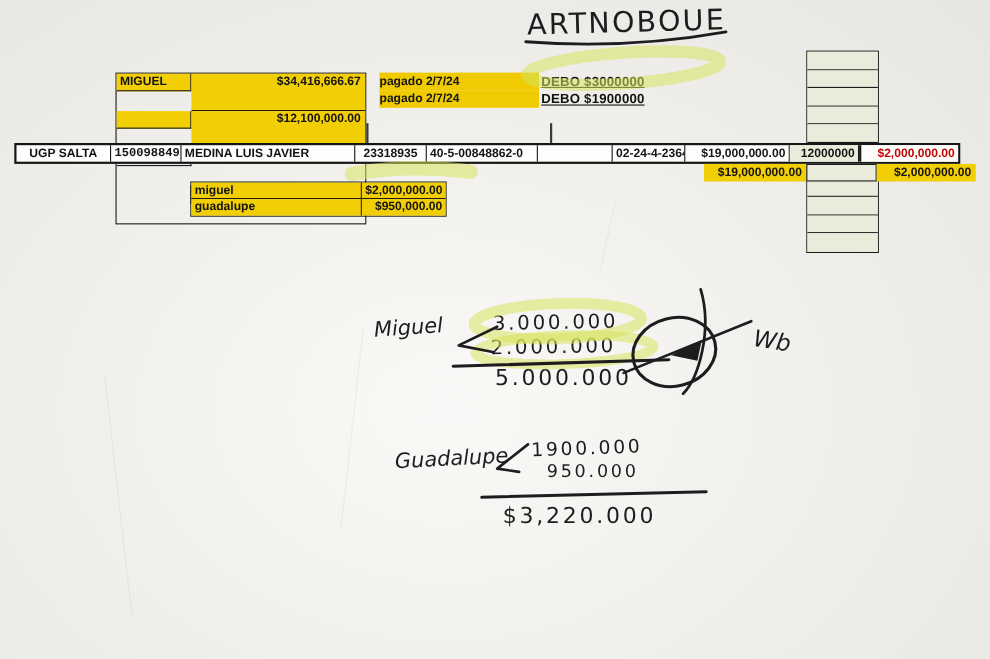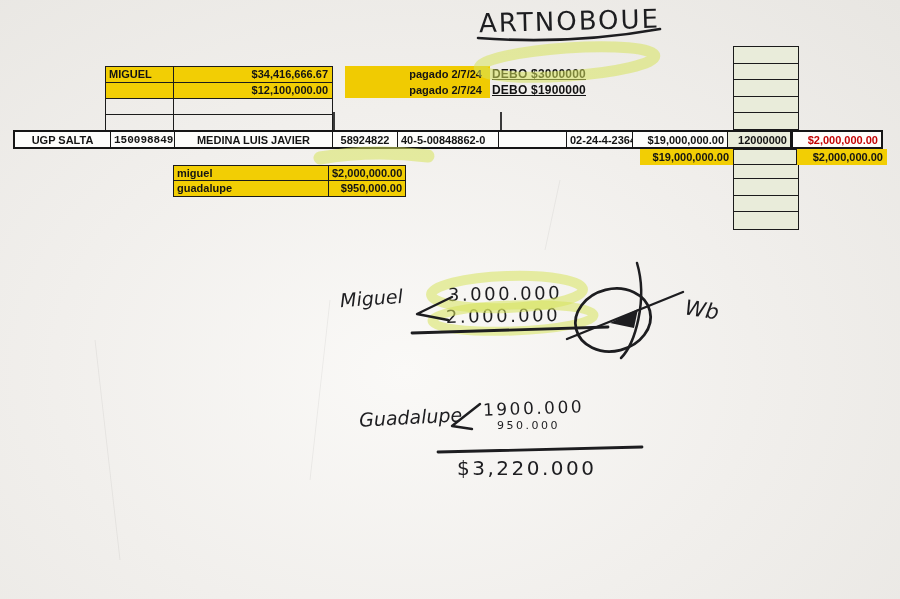--- a/index.html
+++ b/index.html
@@ -9,38 +9,38 @@
     font-family:"Liberation Sans", sans-serif;
   }
   
   .cell{box-sizing:border-box;font:bold 11px/15px "Liberation Sans",sans-serif;color:#141414;white-space:nowrap;overflow:hidden;}
   .yellow{background:#f2ce04;}
   .sage{background:#e9ecda;}
 
   .top-table{position:absolute;left:105px;top:66px;z-index:2;border:1.5px solid #1b1b1b;}
   .top-table .row{display:flex;}
   .top-table .c-label{width:68px;height:16px;border-right:1.5px solid #1b1b1b;border-bottom:1.5px solid #1b1b1b;padding:0 3px;}
-  .top-table .c-amount{width:158px;height:16px;border-bottom:1.5px solid #1b1b1b;text-align:right;padding:0 4px;}
+  .top-table .c-amount{width:158px;height:34px;border-bottom:1.5px solid #1b1b1b;text-align:right;padding:0 4px;}
   .top-table .row:last-child .c-label,.top-table .row:last-child .c-amount{border-bottom:none;}
 
   .paid-band{position:absolute;left:345px;width:145px;height:16px;z-index:2;background:#f0cb02;
-    font:bold 11px/16px "Liberation Sans",sans-serif;text-align:right;padding-right:8px;box-sizing:border-box;color:#141414;}
+    font:bold 11px/16px "Liberation Sans",sans-serif;text-align:left;padding-right:8px;box-sizing:border-box;color:#141414;}
   .debo{position:absolute;left:492px;z-index:2;font:bold 12px/15px "Liberation Sans",sans-serif;color:#121212;letter-spacing:.2px;text-decoration:underline;}
 
   .sage-col{position:absolute;left:733px;top:46px;width:66px;z-index:1;border:1.5px solid #1b1b1b;box-sizing:border-box;}
   .sage-col .sc{height:16.5px;border-bottom:1.5px solid #1b1b1b;background:#e9ecda;box-sizing:border-box;}
   .sage-col .sc:last-child{border-bottom:none;}
 
   .ledger{position:absolute;left:13px;top:130px;height:19px;display:flex;z-index:3;
     border:2px solid #161616;background:#fdfdfb;box-sizing:border-box;}
   .ledger .cell{border-right:1.5px solid #161616;height:100%;padding:1px 3px 0 3px;}
   .ledger .cell:last-child{border-right:none;}
-  .lc0{width:96px;text-align:center;}
+  .lc0{width:86px;text-align:center;}
   .lc1{width:64px;text-align:center;font-family:Liberation Mono, monospace;}
-  .lc2{width:158px;text-align:center;}
+  .lc2{width:158px;text-align:left;}
   .lc3{width:65px;text-align:center;}
   .lc4{width:101px;text-align:left;}
   .lc5{width:68px;}
   .lc6{width:66px;text-align:center;}
   .lc7{width:95px;text-align:right;}
   .lc8{width:63px;text-align:right;background:#e9ecda;}
   .lc9{width:90px;text-align:right;color:#c40404;background:#fffefb;border-left:2px solid #161616;}
 
   .subtotal{position:absolute;left:640px;top:149px;display:flex;z-index:3;}
   .subtotal .s1{width:93px;height:16px;text-align:right;padding:1px 4px 0 0;}
@@ -106,21 +106,21 @@
   <div class="debo" style="top:67px">DEBO $3000000</div>
   <div class="debo" style="top:83px">DEBO $1900000</div>
 
   <div class="stub" style="left:333px;top:112px;height:18px"></div>
   <div class="stub" style="left:500px;top:112px;height:18px"></div>
 
   <div class="ledger">
     <div class="cell lc0">UGP SALTA</div>
     <div class="cell lc1">150098849</div>
     <div class="cell lc2">MEDINA LUIS JAVIER</div>
-    <div class="cell lc3">58924822</div>
+    <div class="cell lc3">23318935</div>
     <div class="cell lc4">40-5-00848862-0</div>
     <div class="cell lc5"></div>
     <div class="cell lc6">02-24-4-2364</div>
     <div class="cell lc7">$19,000,000.00</div>
     <div class="cell lc8">12000000</div>
     <div class="cell lc9">$2,000,000.00</div>
   </div>
 
   <div class="subtotal">
     <div class="cell s1 yellow">$19,000,000.00</div>
@@ -137,25 +137,26 @@
       <div class="cell m-name yellow">guadalupe</div>
       <div class="cell m-amount yellow">$950,000.00</div>
     </div>
   </div>
 
   <div class="hw hw-title">ARTNOBOUE</div>
 
   <div class="hw hw-name" style="left:340px;top:287px;transform:rotate(-4deg)">Miguel</div>
   <div class="hw hw-num" style="left:448px;top:283px;transform:rotate(-1deg)">3.000.000</div>
   <div class="hw hw-num" style="left:446px;top:305px;transform:rotate(-1deg)">2.000.000</div>
+  <div class="hw hw-num" style="left:450px;top:331px;font-size:20px">5.000.000</div>
   <div class="hw hw-name" style="left:685px;top:298px;font-size:21px;transform:rotate(9deg)">Wb</div>
 
   <div class="hw hw-name" style="left:359px;top:406px;transform:rotate(-3deg)">Guadalupe</div>
   <div class="hw hw-num" style="left:483px;top:398px;font-size:17px;transform:rotate(-2deg)">1900.000</div>
-  <div class="hw hw-num" style="left:497px;top:419px;font-size:11px">950.000</div>
+  <div class="hw hw-num" style="left:497px;top:419px;font-size:16px">950.000</div>
   <div class="hw hw-num" style="left:457px;top:456px;font-size:20px">$3,220.000</div>
 
   <svg class="ink-svg" width="900" height="599" viewBox="0 0 900 599">
 
     <g stroke="rgba(215,227,92,0.55)" fill="none" stroke-linecap="round">
       <ellipse cx="567" cy="62" rx="88" ry="14" stroke-width="11" transform="rotate(-4 567 62)"></ellipse>
       <path d="M320,158 Q372,149 428,156" stroke-width="13"></path>
       <ellipse cx="507" cy="292" rx="76" ry="16" stroke-width="10" transform="rotate(-2 507 292)"></ellipse>
       <ellipse cx="513" cy="318" rx="81" ry="13" stroke-width="9" transform="rotate(-2 513 318)"></ellipse>
     </g>

